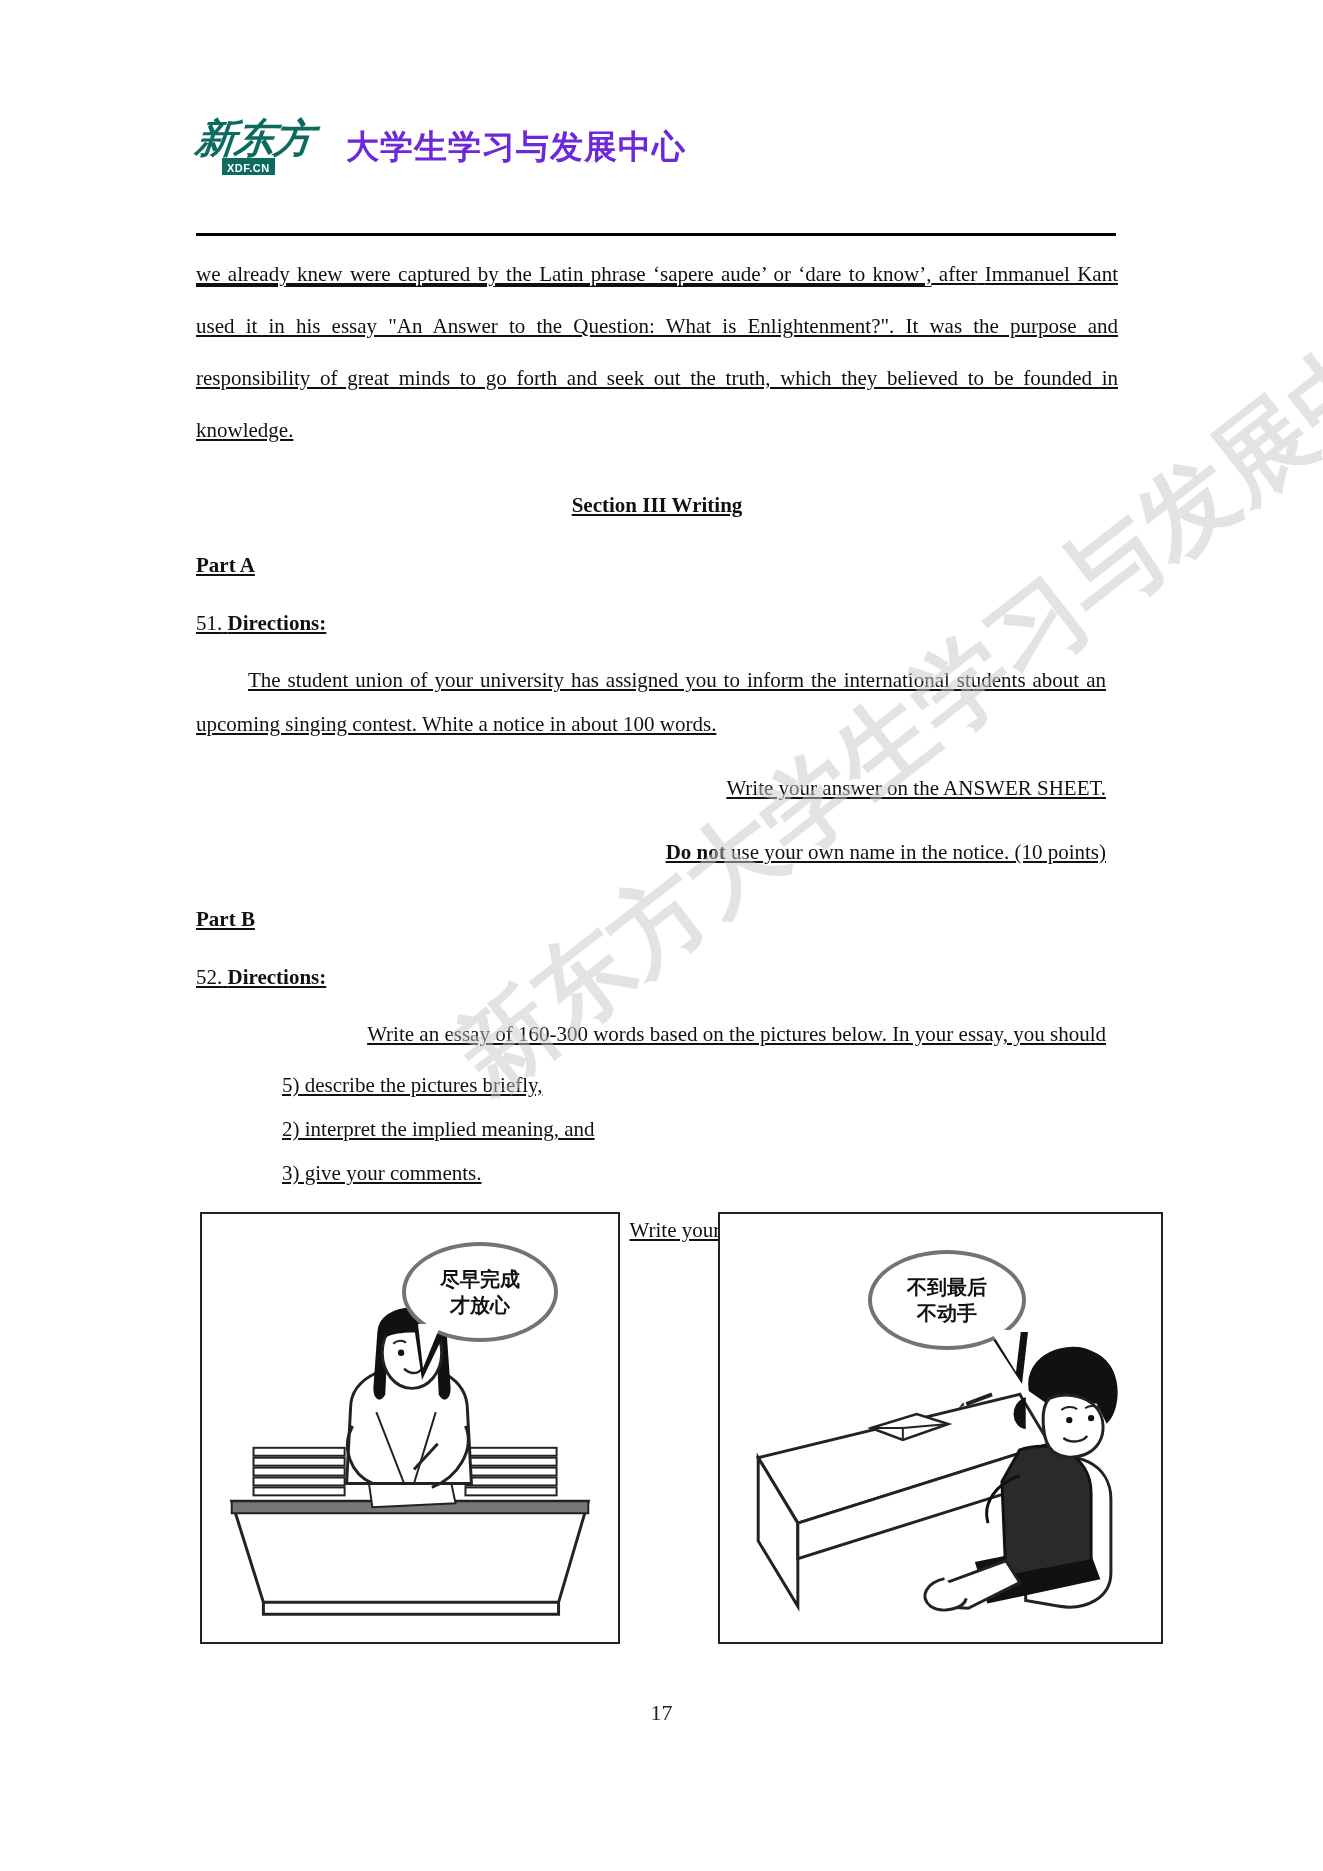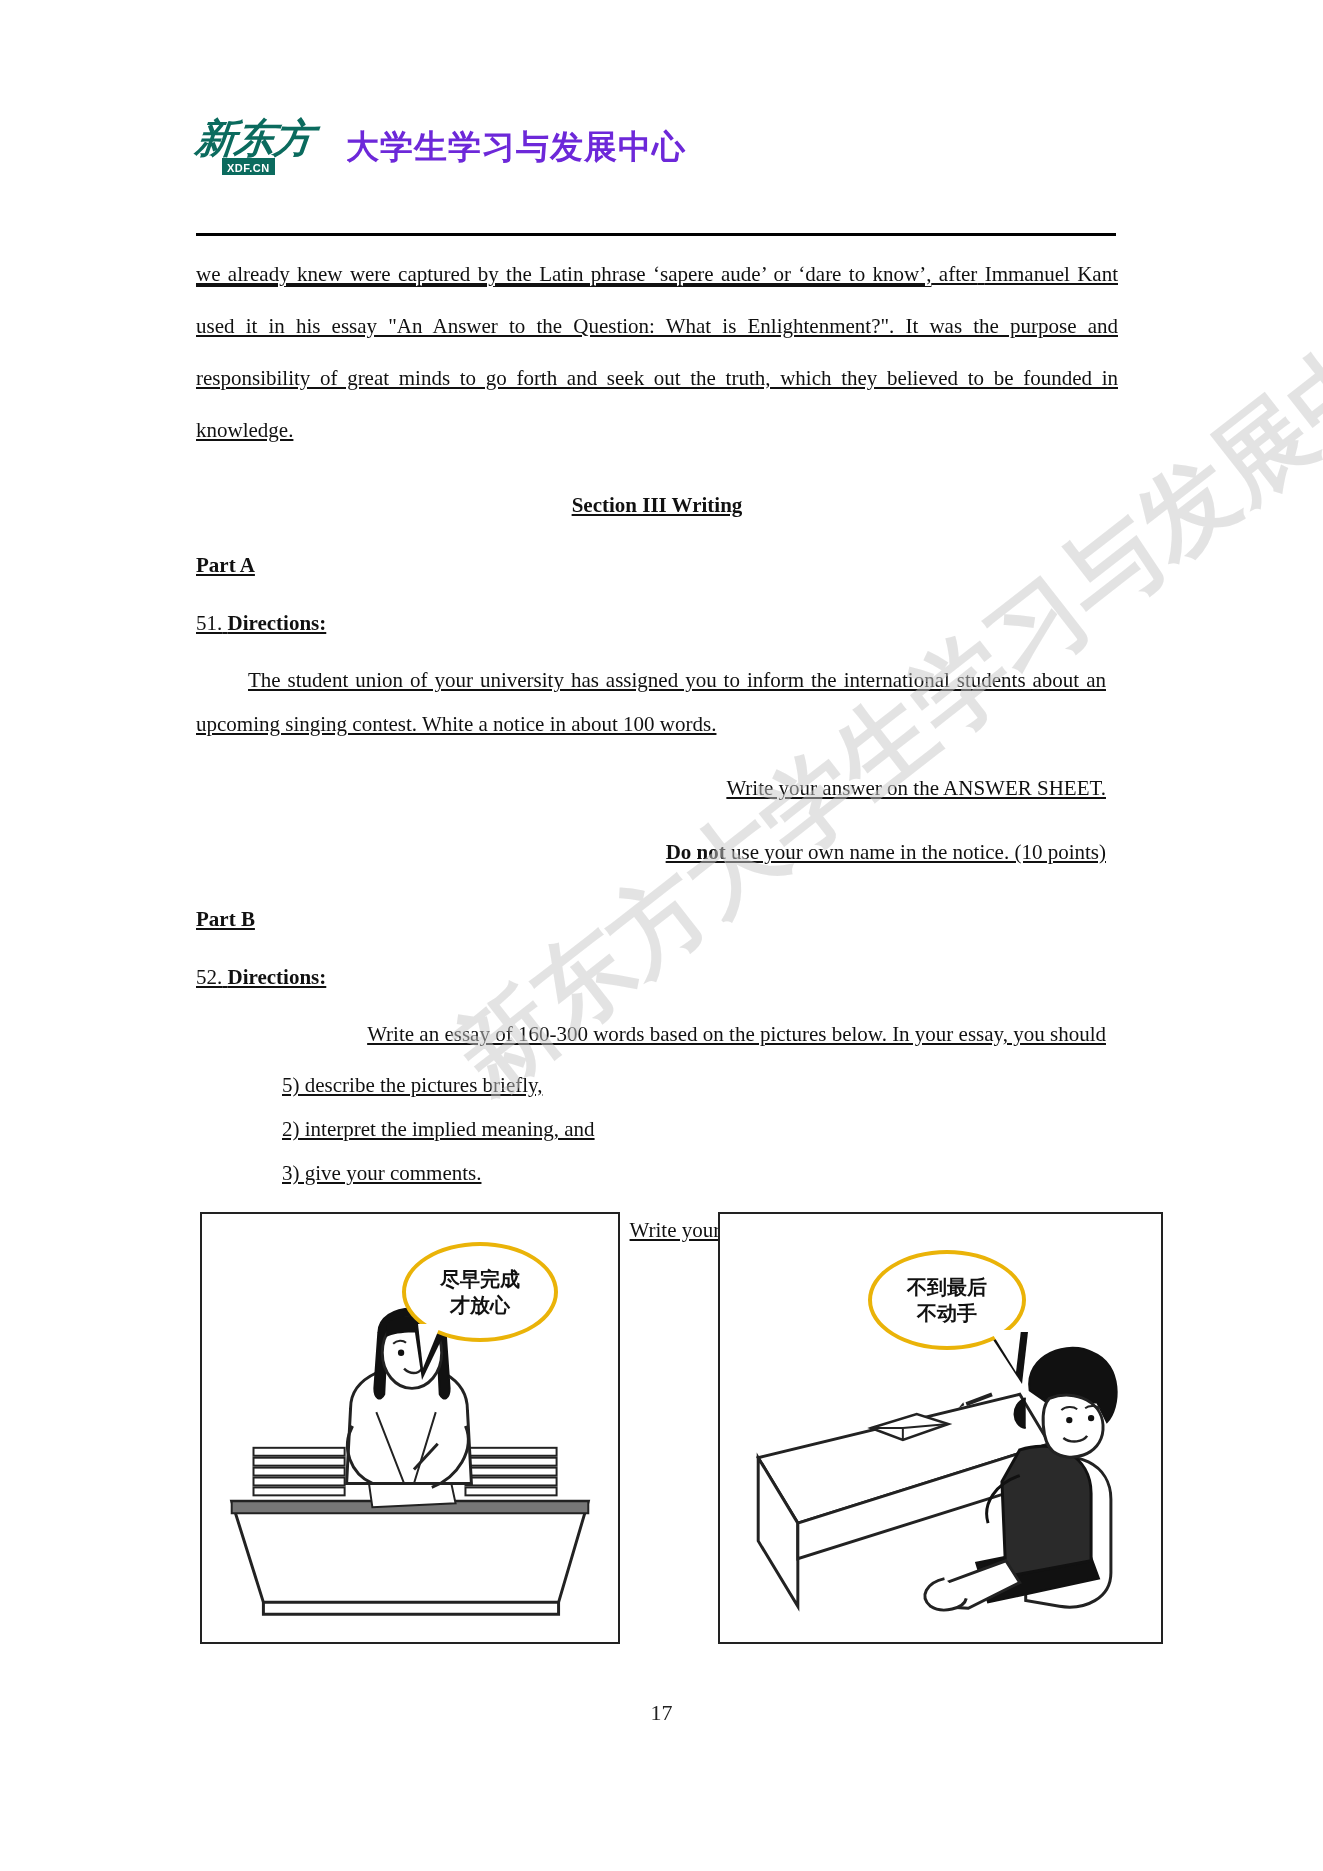--- a/index.html
+++ b/index.html
@@ -151,21 +151,21 @@
     position:absolute;
     border:2px solid #222;
     background:#fff;
     box-sizing:border-box;
   }
   .panel-left  { left:0px;   top:0px; width:420px; height:432px; }
   .panel-right { left:518px; top:0px; width:445px; height:432px; }
 
   .bubble {
     position:absolute;
-    border:4px solid #eab308;
+    border:4px solid #737373;
     border-radius:50%;
     background:#fff;
     display:flex;
     flex-direction:column;
     align-items:center;
     justify-content:center;
     font-family:"DejaVu Sans", sans-serif;
     font-weight:bold;
     font-size:20px;
     color:#111;

